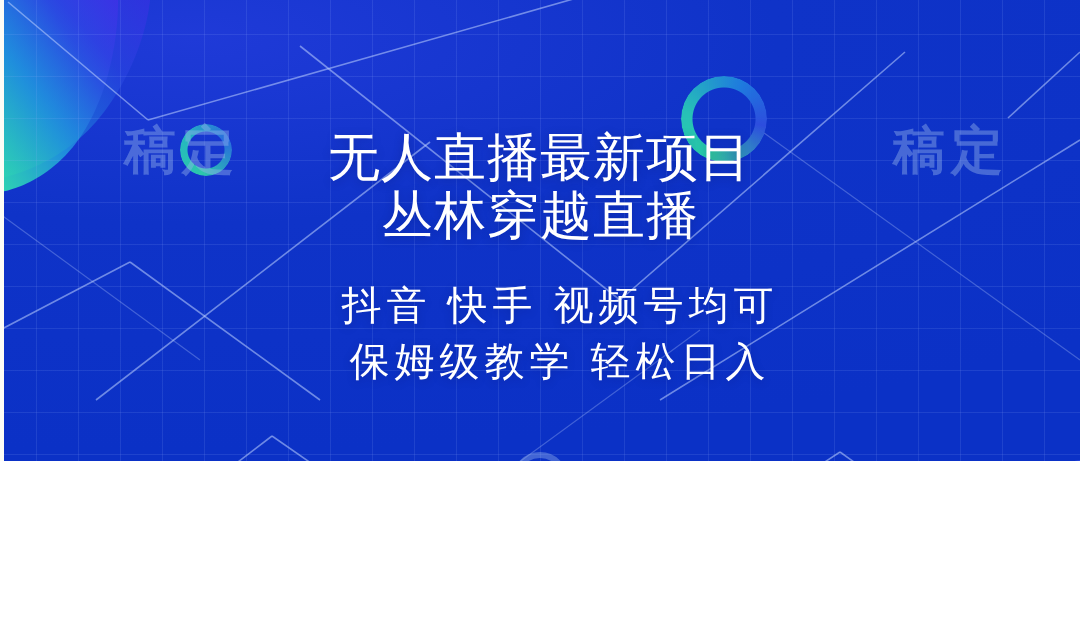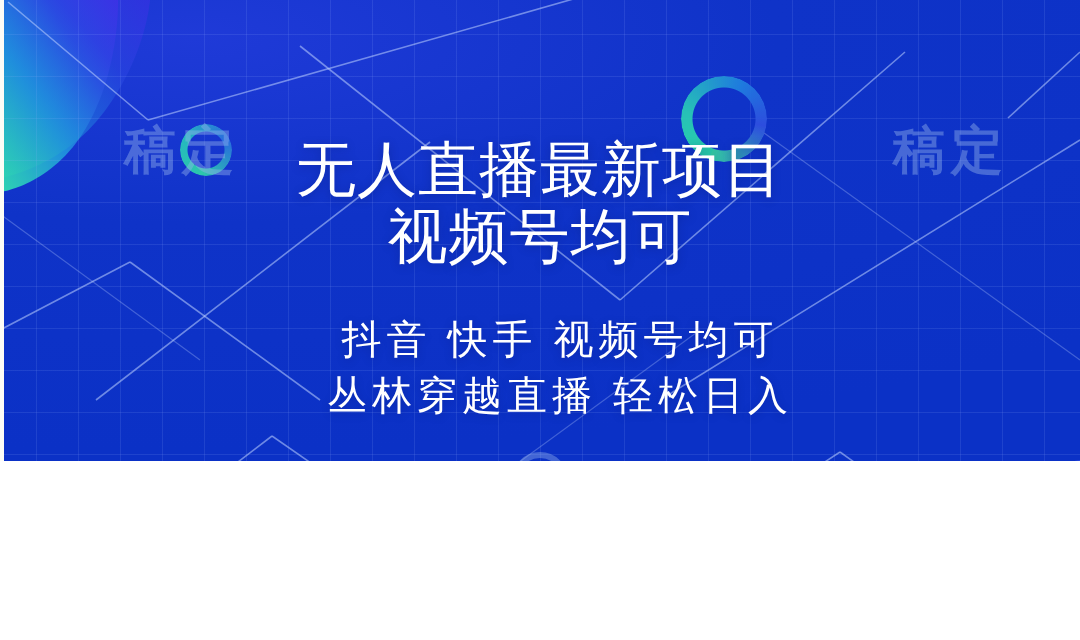--- a/index.html
+++ b/index.html
@@ -107,23 +107,23 @@
   .wm-copy svg { display: block; }
 
   
   .content {
     position: absolute;
     left: 0; right: 0; top: 0;
     text-align: center;
     color: #ffffff;
   }
   .title {
-    margin: 16px;
+    margin: 8px;
     padding-top: 120px;
-    font-size: 60px;
+    font-size: 52px;
     line-height: 1.12;
     font-weight: 400;
     letter-spacing: 1px;
     text-shadow: 0 2px 10px rgba(5,20,90,0.28);
   }
   .title .line { display: block; }
   .subtitle {
     margin: 0;
     padding-top: 26px;
     font-size: 40px;
@@ -212,23 +212,23 @@
     <svg viewBox="0 0 56 56" xmlns="http://www.w3.org/2000/svg" aria-hidden="true">
       <circle cx="28" cy="28" r="25" fill="none" stroke="rgba(150,180,235,0.40)" stroke-width="6"></circle>
       <circle cx="28" cy="28" r="10" fill="none" stroke="rgba(150,180,235,0.55)" stroke-width="5"></circle>
       <rect x="25" y="10" width="6" height="9" fill="#0f33c8" opacity="0.0"></rect>
     </svg>
   </div>
 
   <div class="content">
     <h1 class="title">
       <span class="line">无人直播最新项目</span>
-      <span class="line">视频号均可</span>
+      <span class="line">丛林穿越直播</span>
     </h1>
     <p class="subtitle">
       <span class="line">抖音  快手  视频号均可</span>
-      <span class="line">丛林穿越直播  轻松日入</span>
+      <span class="line">保姆级教学  轻松日入</span>
     </p>
   </div>
 
   <div class="left-strip"></div>
 
 </div>
 
 </body></html>

